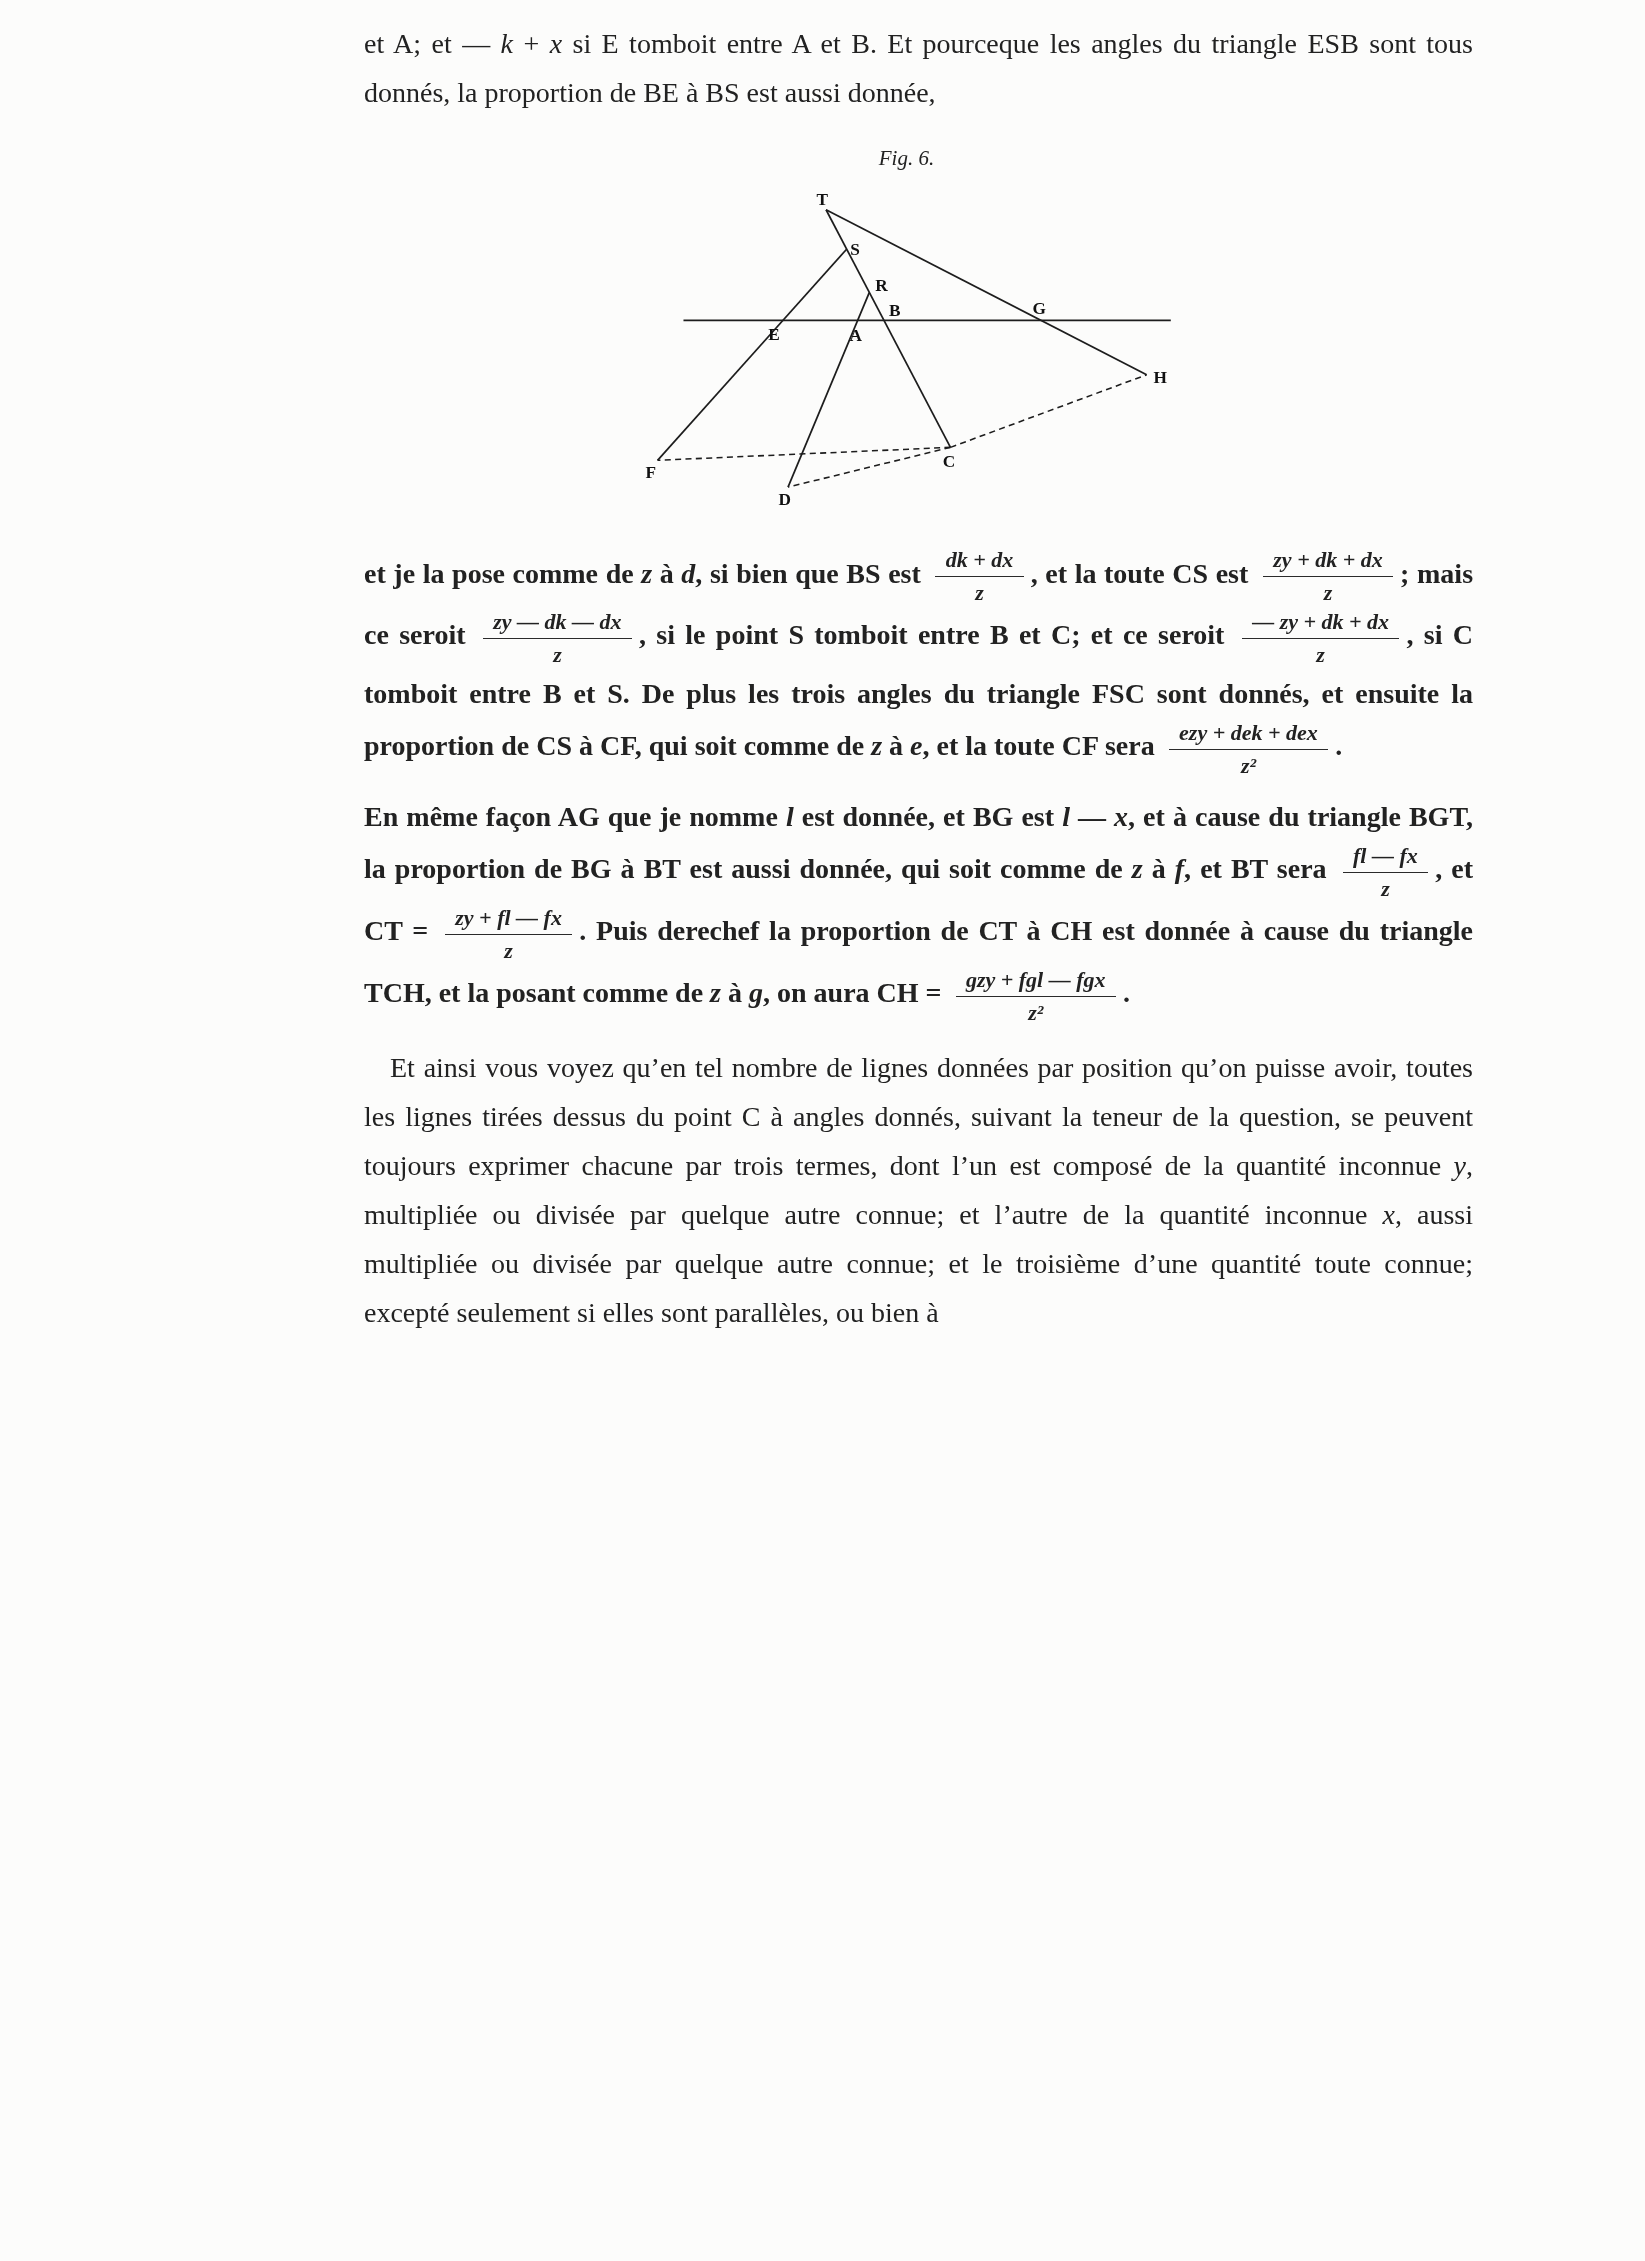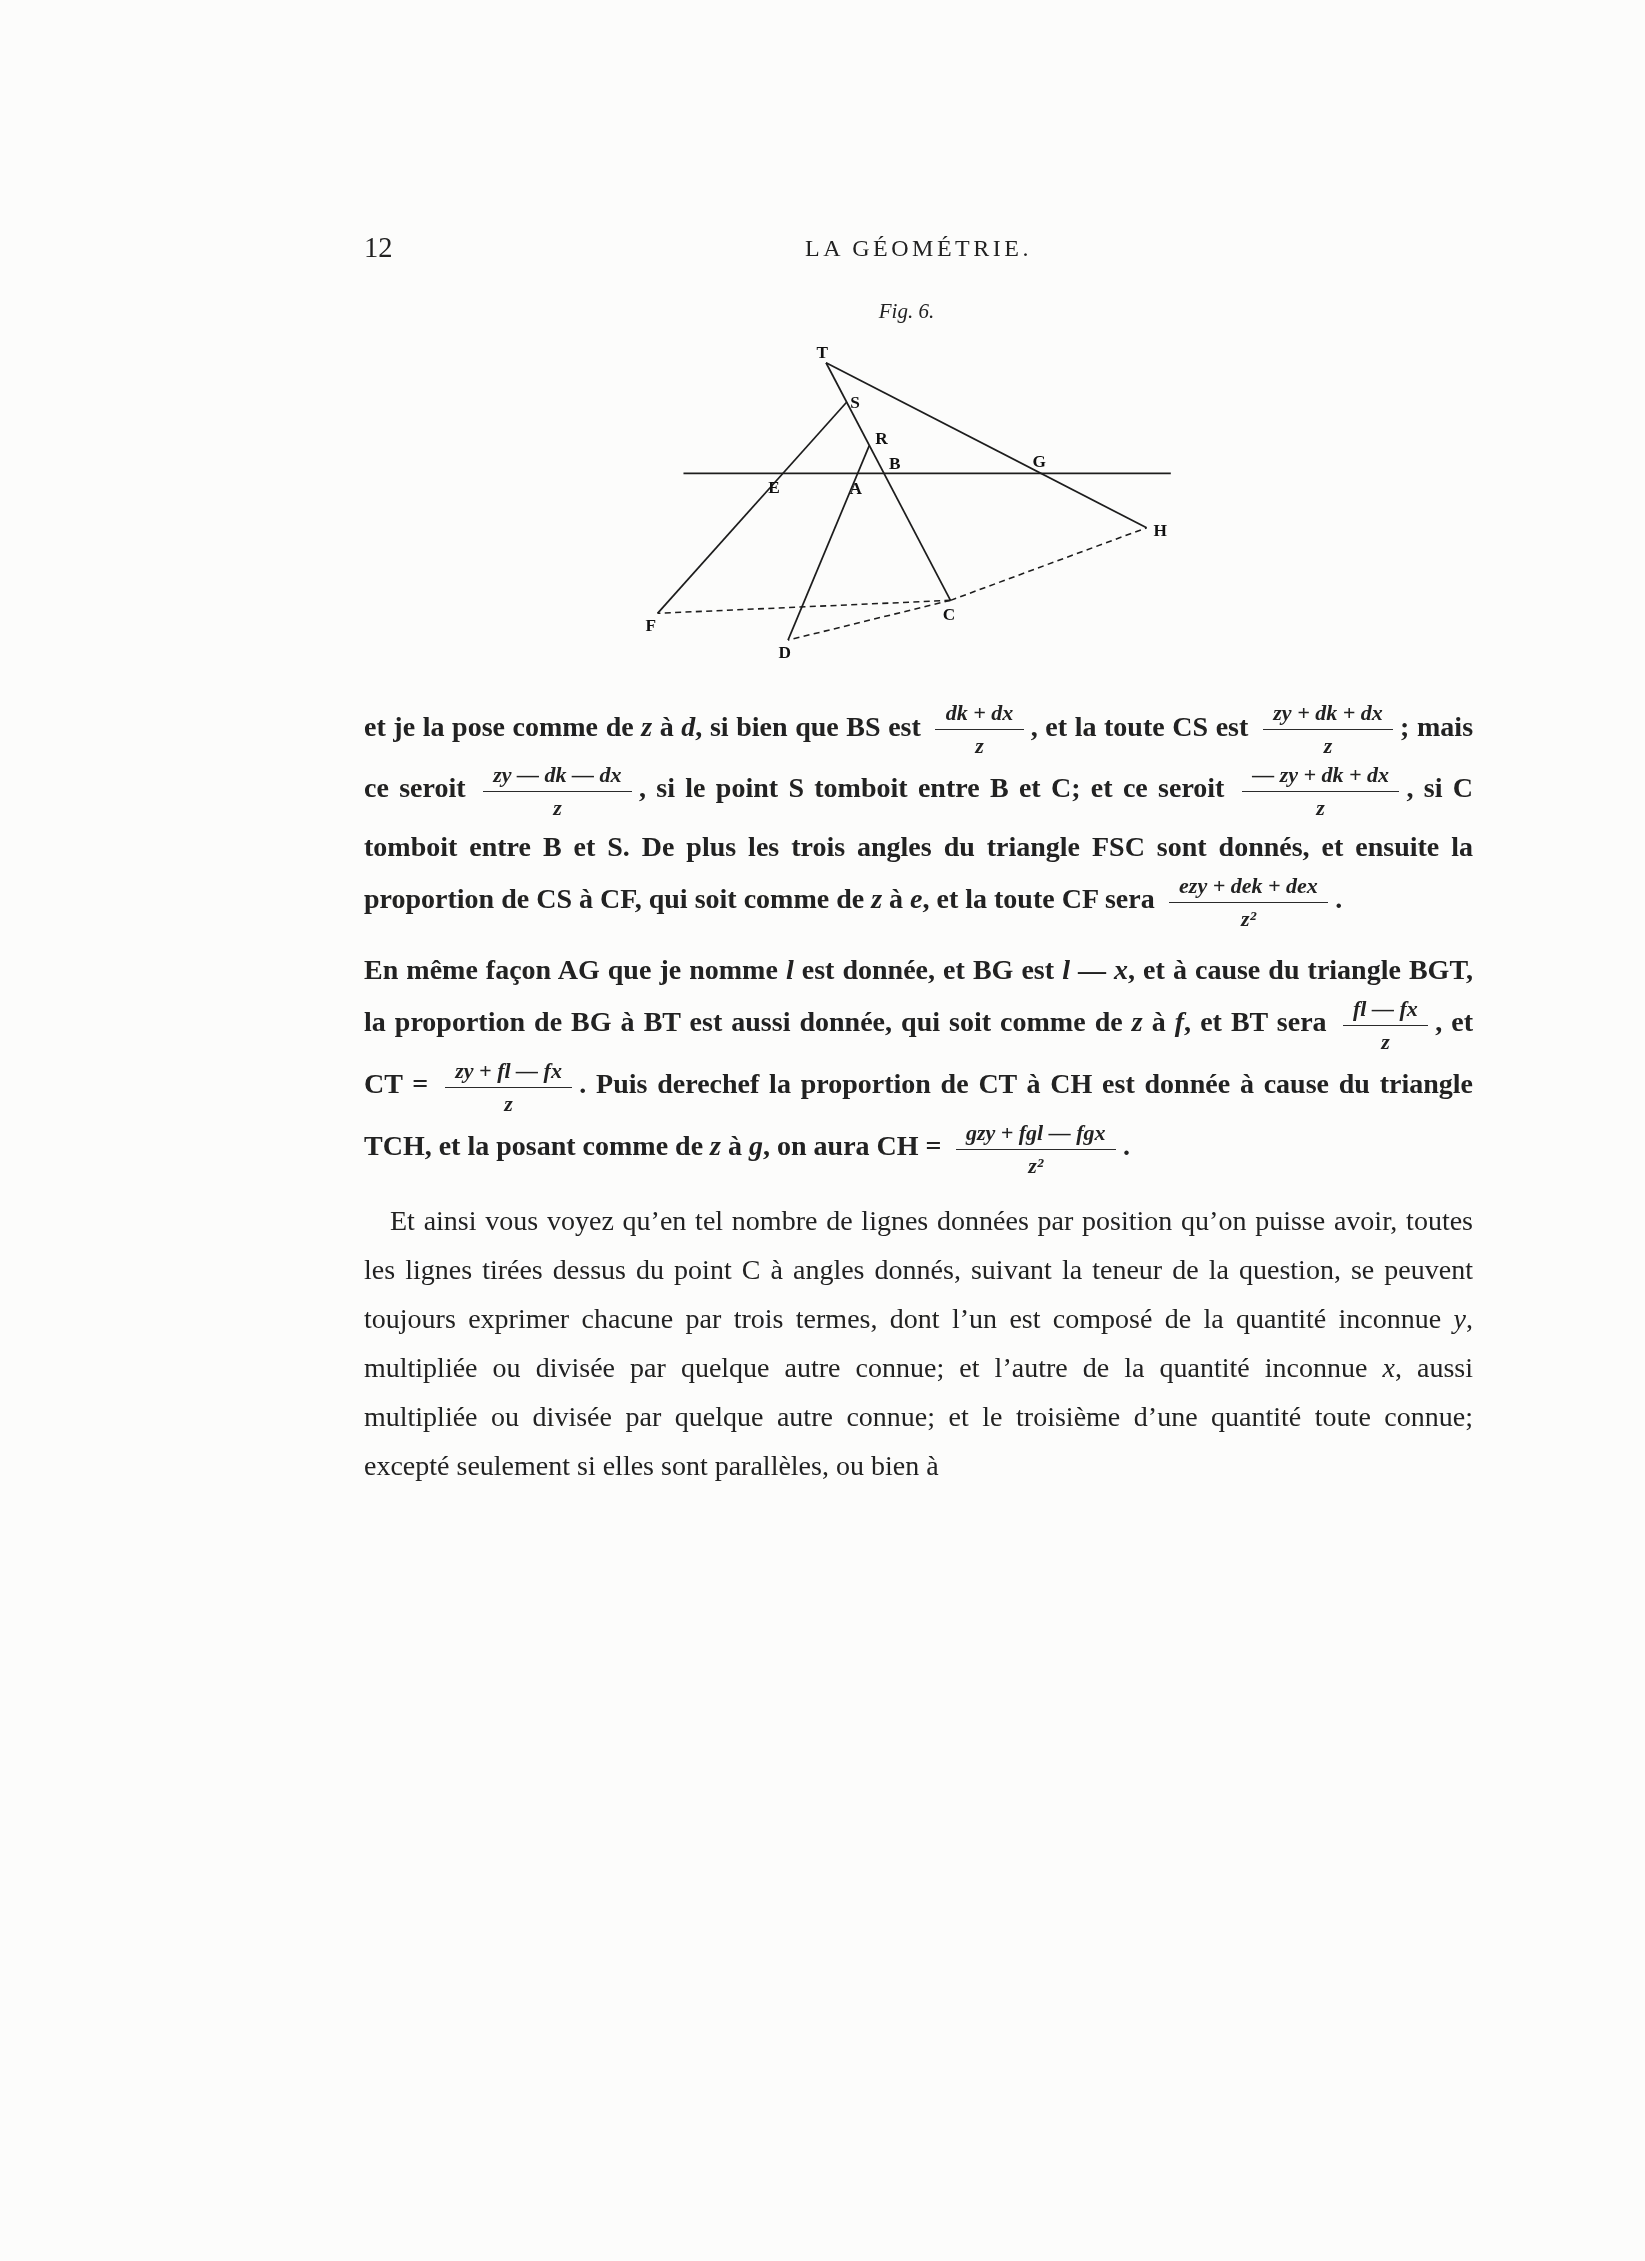--- a/index.html
+++ b/index.html
@@ -88,25 +88,22 @@
     font-weight: bold;
     font-size: 20px;
     fill: #111;
   }
 </style>
 </head>
 <body>
 
 <div class="page-column">
 
-  <div class="running-header">
-    <span class="page-number">12</span>
-    <span class="running-title">LA GÉOMÉTRIE.</span>
-  </div>
 
+  <p class="body-para" style="margin-top:19px;">et A; et — <span class="var">k</span> + <span class="var">x</span> si E tomboit entre A et B. Et pourceque les angles du triangle ESB sont tous donnés, la proportion de BE à BS est aussi donnée,</p>
 
   <figure class="figure-block">
     <figcaption class="fig-caption">Fig. 6.</figcaption>
     <svg width="553" height="346" viewBox="0 0 640 400" xmlns="http://www.w3.org/2000/svg">
 
       <line class="geoline" x1="48" y1="168" x2="612" y2="168"></line>
       <line class="geoline" x1="18" y1="330" x2="236.5" y2="86"></line>
       <line class="geoline" x1="169" y1="361" x2="263" y2="136"></line>
       <line class="geoline" x1="213" y1="40" x2="584" y2="231"></line>
       <line class="geoline" x1="357" y1="315" x2="213" y2="40"></line>

